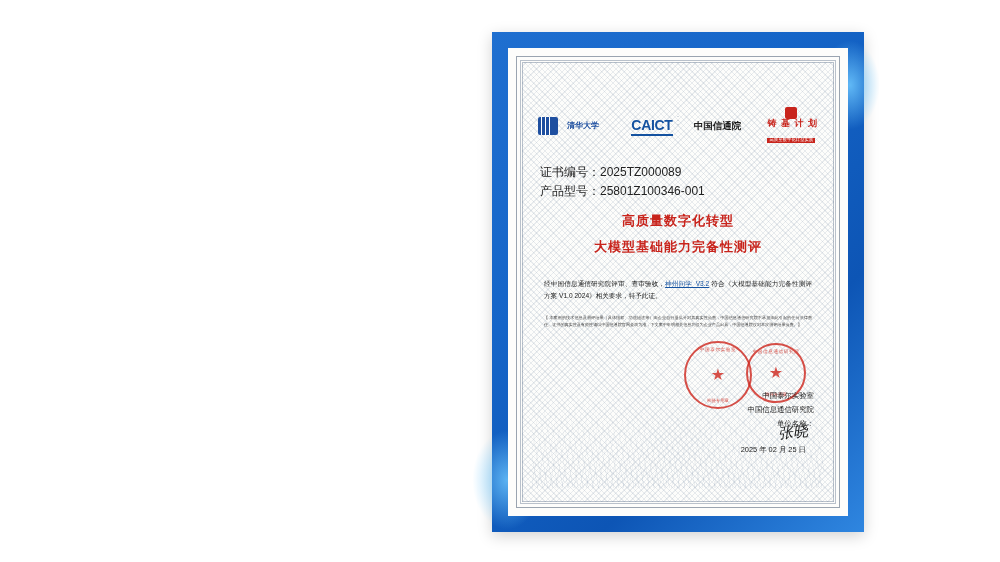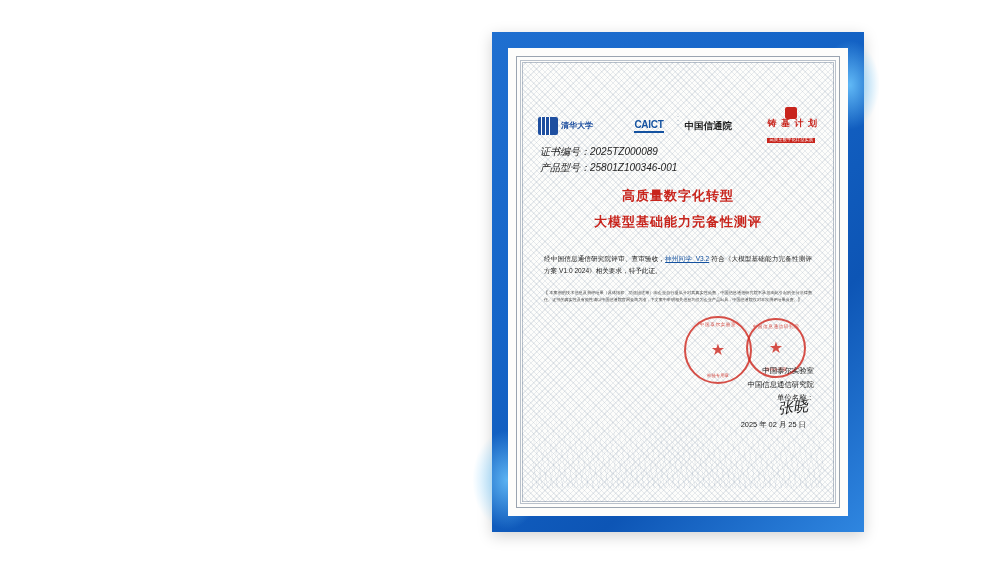--- a/index.html
+++ b/index.html
@@ -117,26 +117,26 @@
   .logo-block { display: flex; align-items: center; }
 
   #logo-tsinghua-mark {
     width: 20px; height: 18px;
     background: linear-gradient(90deg,#1e4fa0 0 3px,#fff 3px 4px,#1e4fa0 4px 7px,#fff 7px 8px,#1e4fa0 8px 11px,#fff 11px 12px,#1e4fa0 12px 20px);
     border-radius: 2px;
   }
   #logo-tsinghua-text {
     font-size: 8px;
     color: #1e4fa0;
-    margin-left: 3px;
+    margin-left: 9px;
     line-height: 1.1;
     font-weight: bold;
   }
   #logo-caict-mark {
-    font-size: 10px;
+    font-size: 14px;
     font-weight: bold;
     color: #1452a0;
     letter-spacing: -0.3px;
     border-bottom: 2px solid #1452a0;
     padding-bottom: 1px;
     margin-left: 9px;
   }
   #logo-caict-text {
     font-size: 9.5px;
     color: #1b1b1b;
@@ -160,26 +160,25 @@
   #logo-zhuji-title {
     font-size: 9px; font-weight: bold; color: #c8241c; letter-spacing: 1px;
   }
   #logo-zhuji-sub {
     font-size: 4.2px; color: #ffffff; background: #c8241c; padding: 0 2px; display: inline-block;
     letter-spacing: 0.2px;
   }
 
   
   #serial-block {
-    margin-top: 6px;
+    margin-top: 25px;
     padding-left: 6px;
-    font-size: 10px;
+    font-size: 12px;
     color: #222;
     line-height: 1.55;
-    font-style: italic;
   }
 
   
   #title-block {
     margin-top: 12px;
     text-align: center;
   }
   .cert-title {
     color: #c8241c;
     font-weight: bold;

